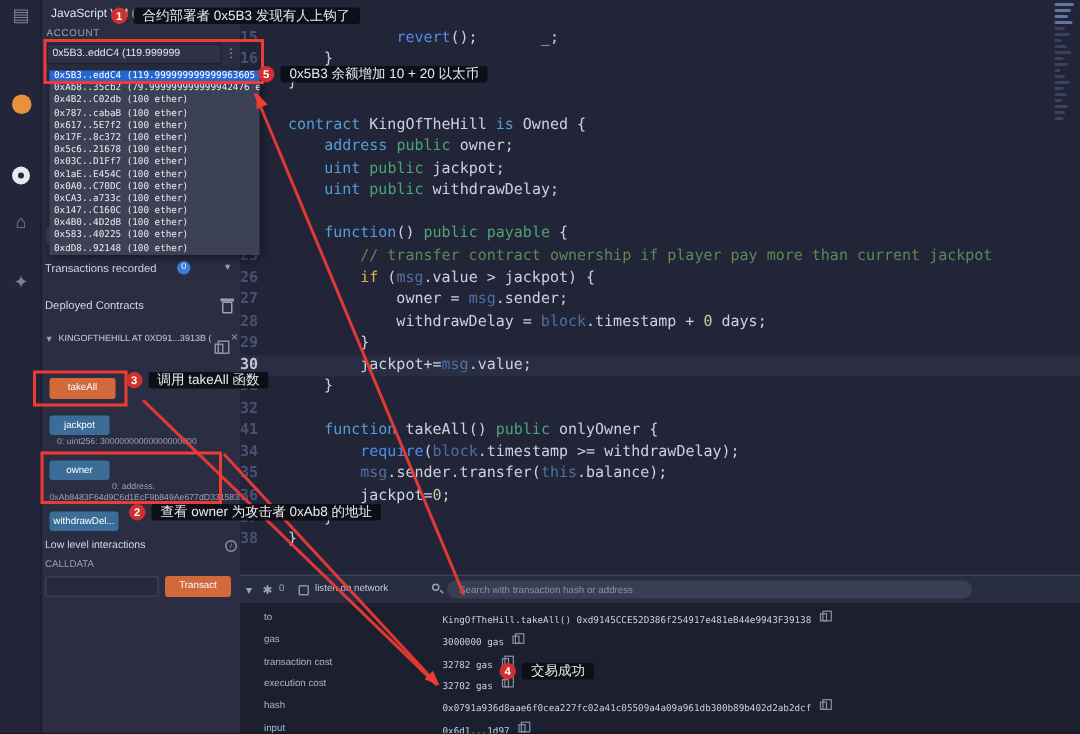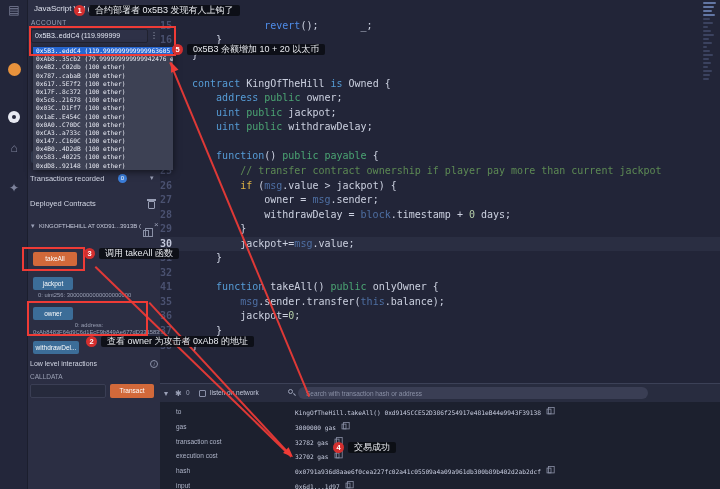--- a/index.html
+++ b/index.html
@@ -223,20 +223,24 @@
           <span class="ln">31</span>
           <span class="ct"><span class="tk-d">    }</span></span>
         </div>
         <div class="cl">
           <span class="ln">32</span>
           <span class="ct"></span>
         </div>
         <div class="cl">
           <span class="ln">41</span>
           <span class="ct"><span class="tk-d">    </span><span class="tk-k">function</span><span class="tk-d"> takeAll() </span><span class="tk-g">public</span><span class="tk-d"> onlyOwner {</span></span>
+        </div>
+        <div class="cl">
+          <span class="ln">34</span>
+          <span class="ct"><span class="tk-d">        </span><span class="tk-f">require</span><span class="tk-d">(</span><span class="tk-b">block</span><span class="tk-d">.timestamp &gt;= withdrawDelay);</span></span>
         </div>
         <div class="cl">
           <span class="ln">35</span>
           <span class="ct"><span class="tk-d">        </span><span class="tk-b">msg</span><span class="tk-d">.sender.transfer(</span><span class="tk-b">this</span><span class="tk-d">.balance);</span></span>
         </div>
         <div class="cl">
           <span class="ln">36</span>
           <span class="ct"><span class="tk-d">        jackpot=</span><span class="tk-n">0</span><span class="tk-d">;</span></span>
         </div>
         <div class="cl">

